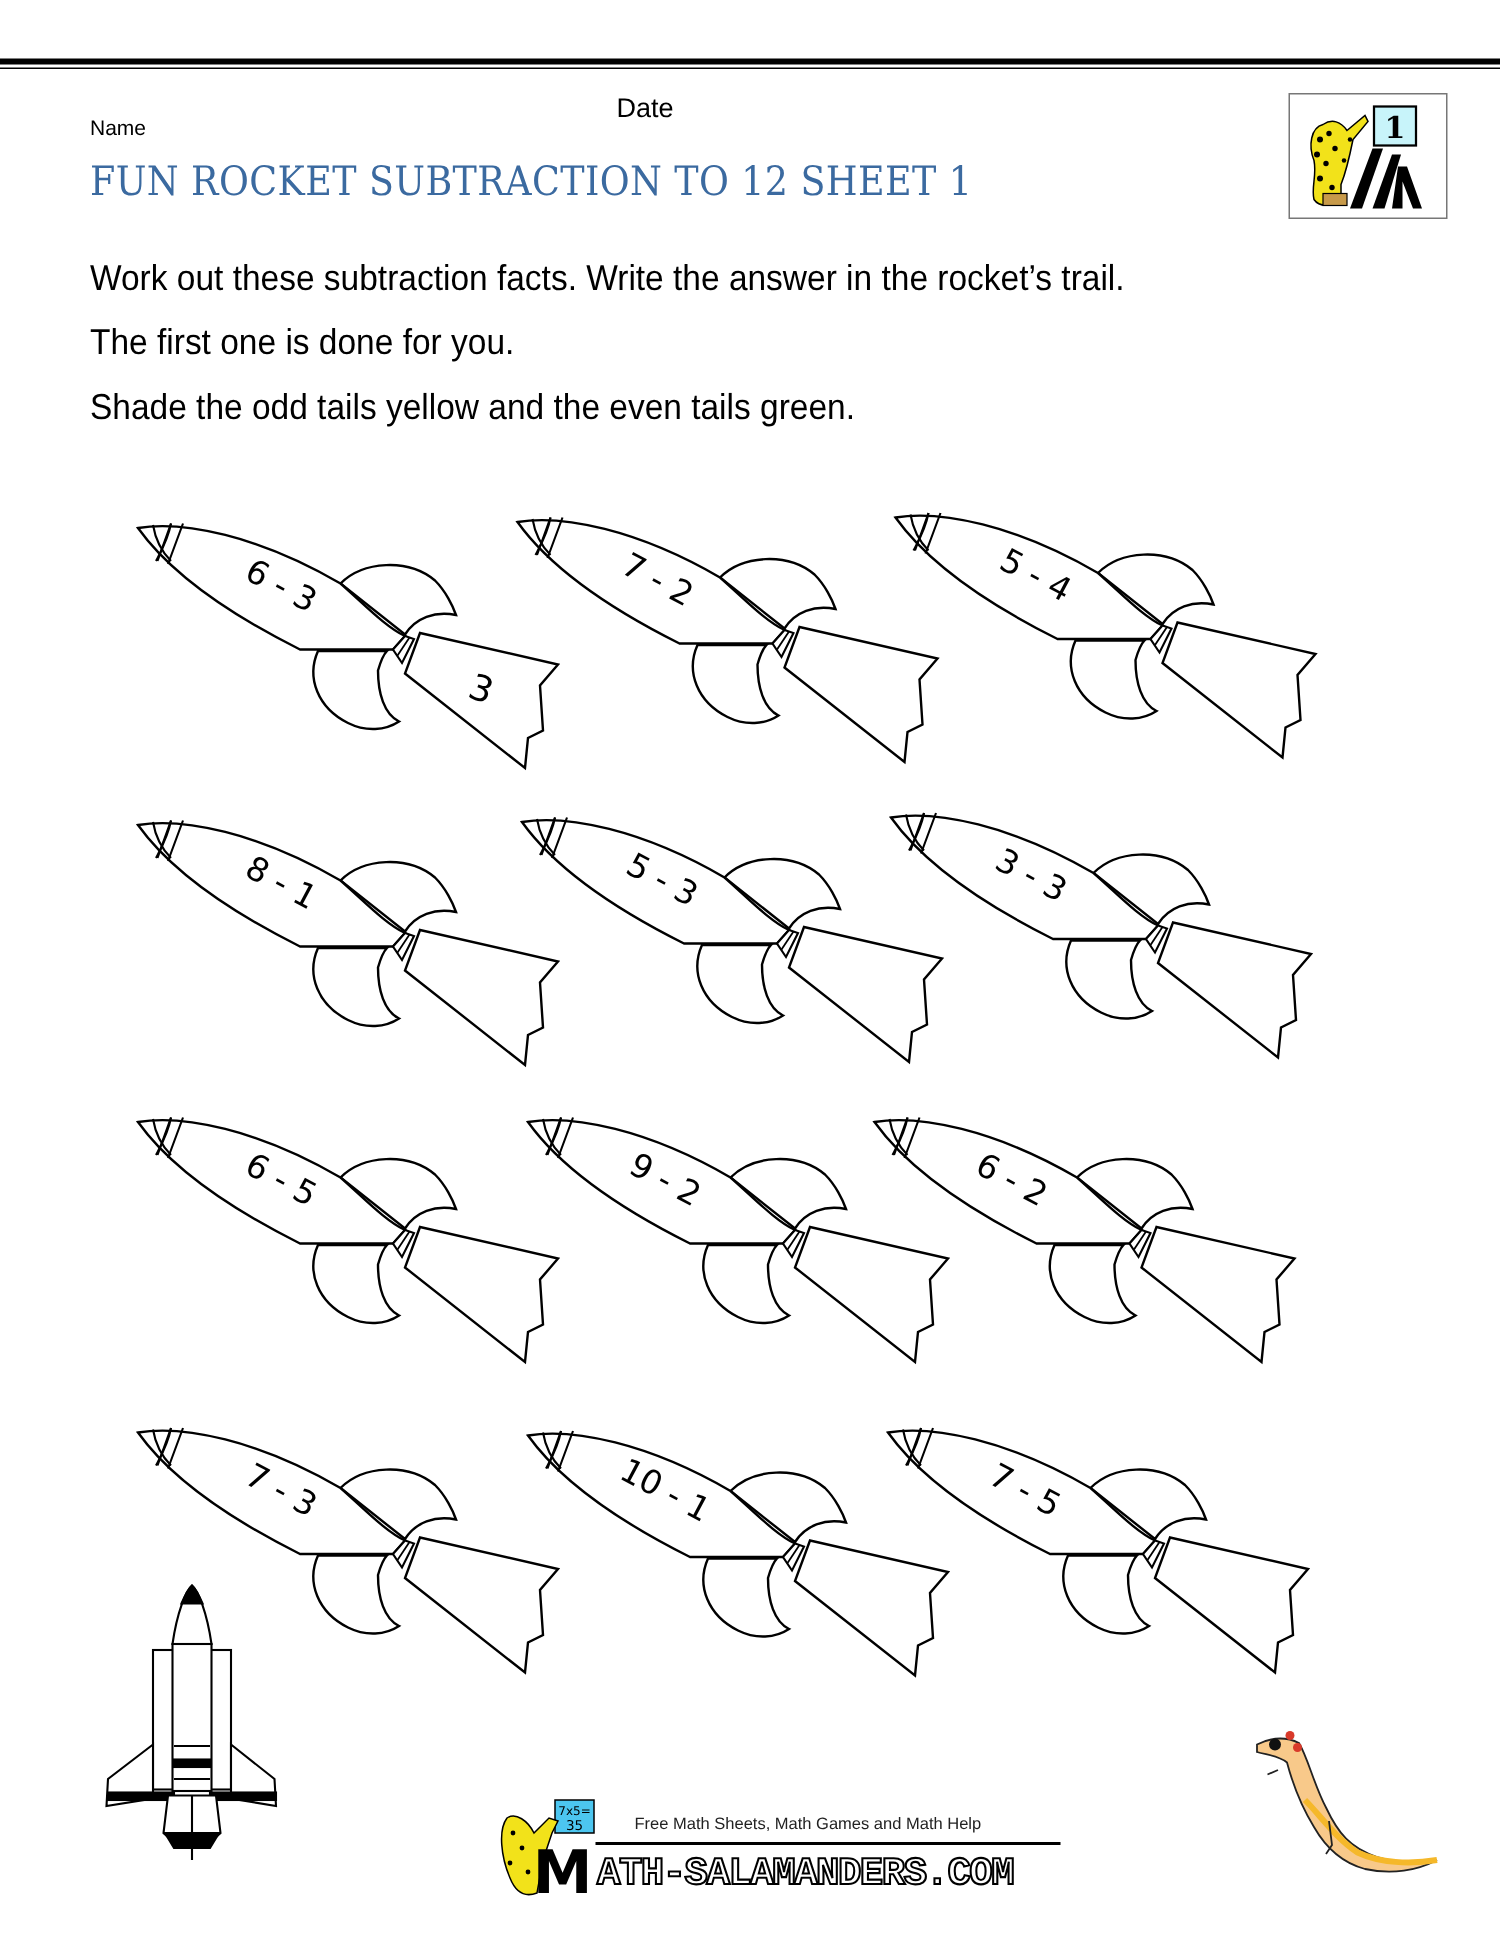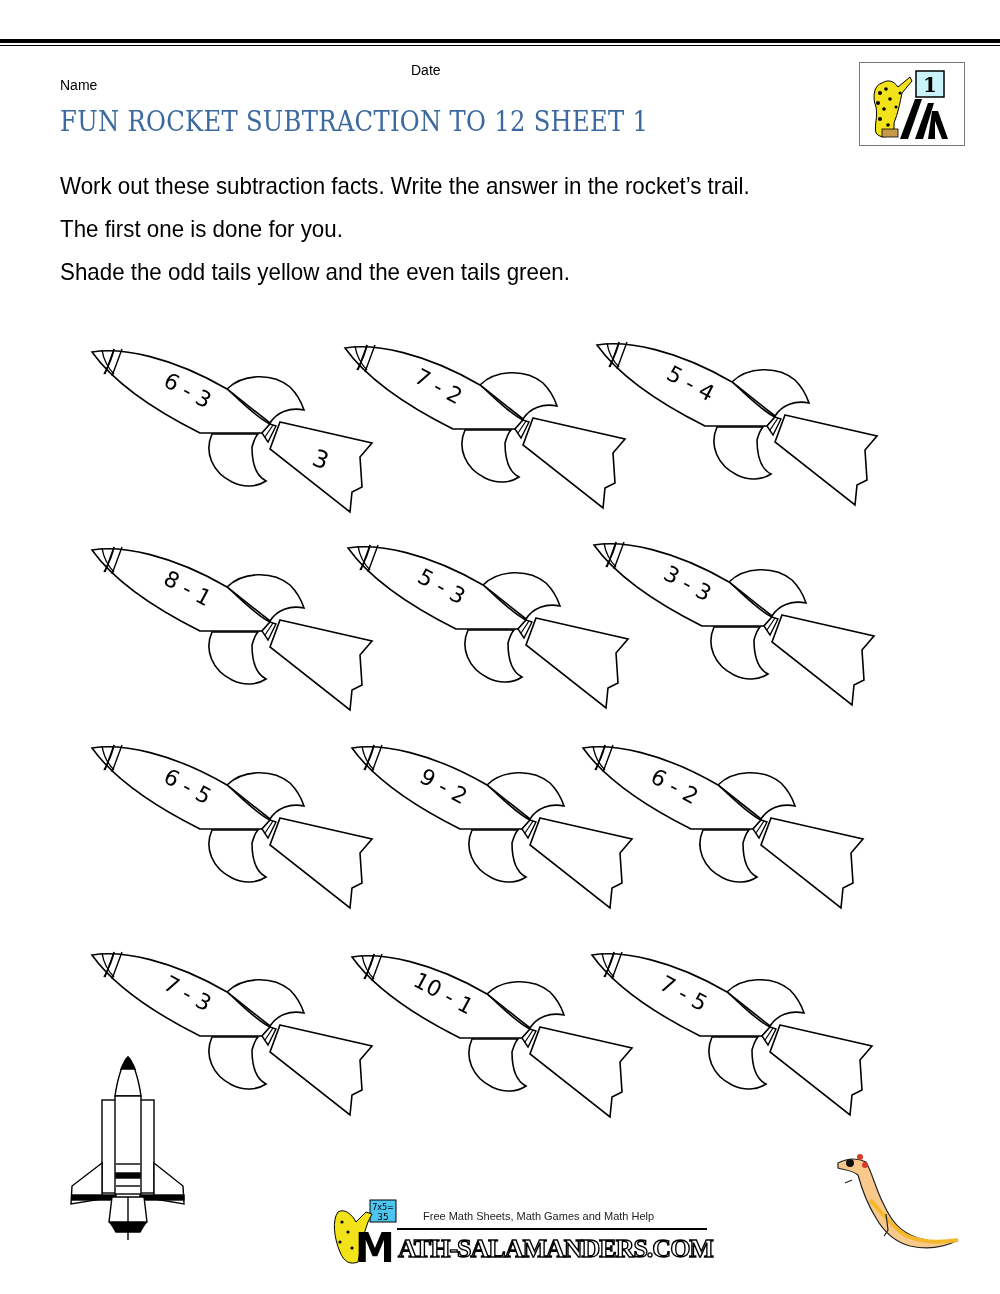--- a/index.html
+++ b/index.html
@@ -1,30 +1,30 @@
 <!DOCTYPE html>
 <html><head>
 <meta charset="utf-8">
 <style>
   html, body { margin:0; padding:0; background:#ffffff; }
   body { width:1000px; height:1294px; position:relative; overflow:hidden; font-family:"Liberation Sans", sans-serif; color:#000; }
   .rule-thick { position:absolute; left:0; top:39px; width:1000px; height:4px; background:#000; }
   .rule-thin { position:absolute; left:0; top:45px; width:1000px; height:1px; background:#000; }
   .lbl-name { position:absolute; left:60px; top:62px; font-size:14px;margin-top:15px; }
-  .lbl-date { position:absolute; left:411px; top:62px; font-size:14px; }
+  .lbl-date { position:absolute; left:411px; top:62px; font-size:18px; }
   .title { position:absolute; left:60px; top:106px; font-family:"DejaVu Serif", "Liberation Serif", serif; font-size:27px; color:#3b6aa0; letter-spacing:0.3px; transform:scaleX(0.9); transform-origin:left center; white-space:nowrap; }
   .logo-box { position:absolute; left:859px; top:62px; width:104px; height:82px; border:1px solid #777; background:#fff; }
   .instr { position:absolute; left:60px; font-size:24px; white-space:nowrap; transform:scaleX(0.93); transform-origin:left center; }
   .i1 { top:172px; } .i2 { top:215px; } .i3 { top:258px; }
   svg.art { position:absolute; left:0; top:0; width:1000px; height:1294px; }
   .rocket-label { font-family:"DejaVu Sans", sans-serif; font-size:22px; fill:#000; }
   .answer-label { font-family:"DejaVu Sans", sans-serif; font-size:24px; fill:#000; }
   .footer-tag { position:absolute; left:423px; top:1210px; font-size:11px; font-weight:normal; color:#222; white-space:nowrap; }
   .footer-rule { position:absolute; left:397px; top:1228px; width:310px; height:2px; background:#000; }
-  .footer-site { position:absolute; left:398px; top:1234px; font-family:Liberation Serif, serif; font-size:26px; font-weight:bold; color:#fff; -webkit-text-stroke:1.4px #000; letter-spacing:-1px; white-space:nowrap; }
+  .footer-site { position:absolute; left:398px; top:1234px; font-family:Liberation Mono, monospace; font-size:26px; font-weight:bold; color:#fff; -webkit-text-stroke:1.4px #000; letter-spacing:-1px; white-space:nowrap; }
 </style>
 </head>
 <body>
 
 <div class="rule-thick"></div>
 <div class="rule-thin"></div>
 
 <div class="lbl-name">Name</div>
 <div class="lbl-date">Date</div>
 <div class="title">FUN ROCKET SUBTRACTION TO 12 SHEET 1</div>

